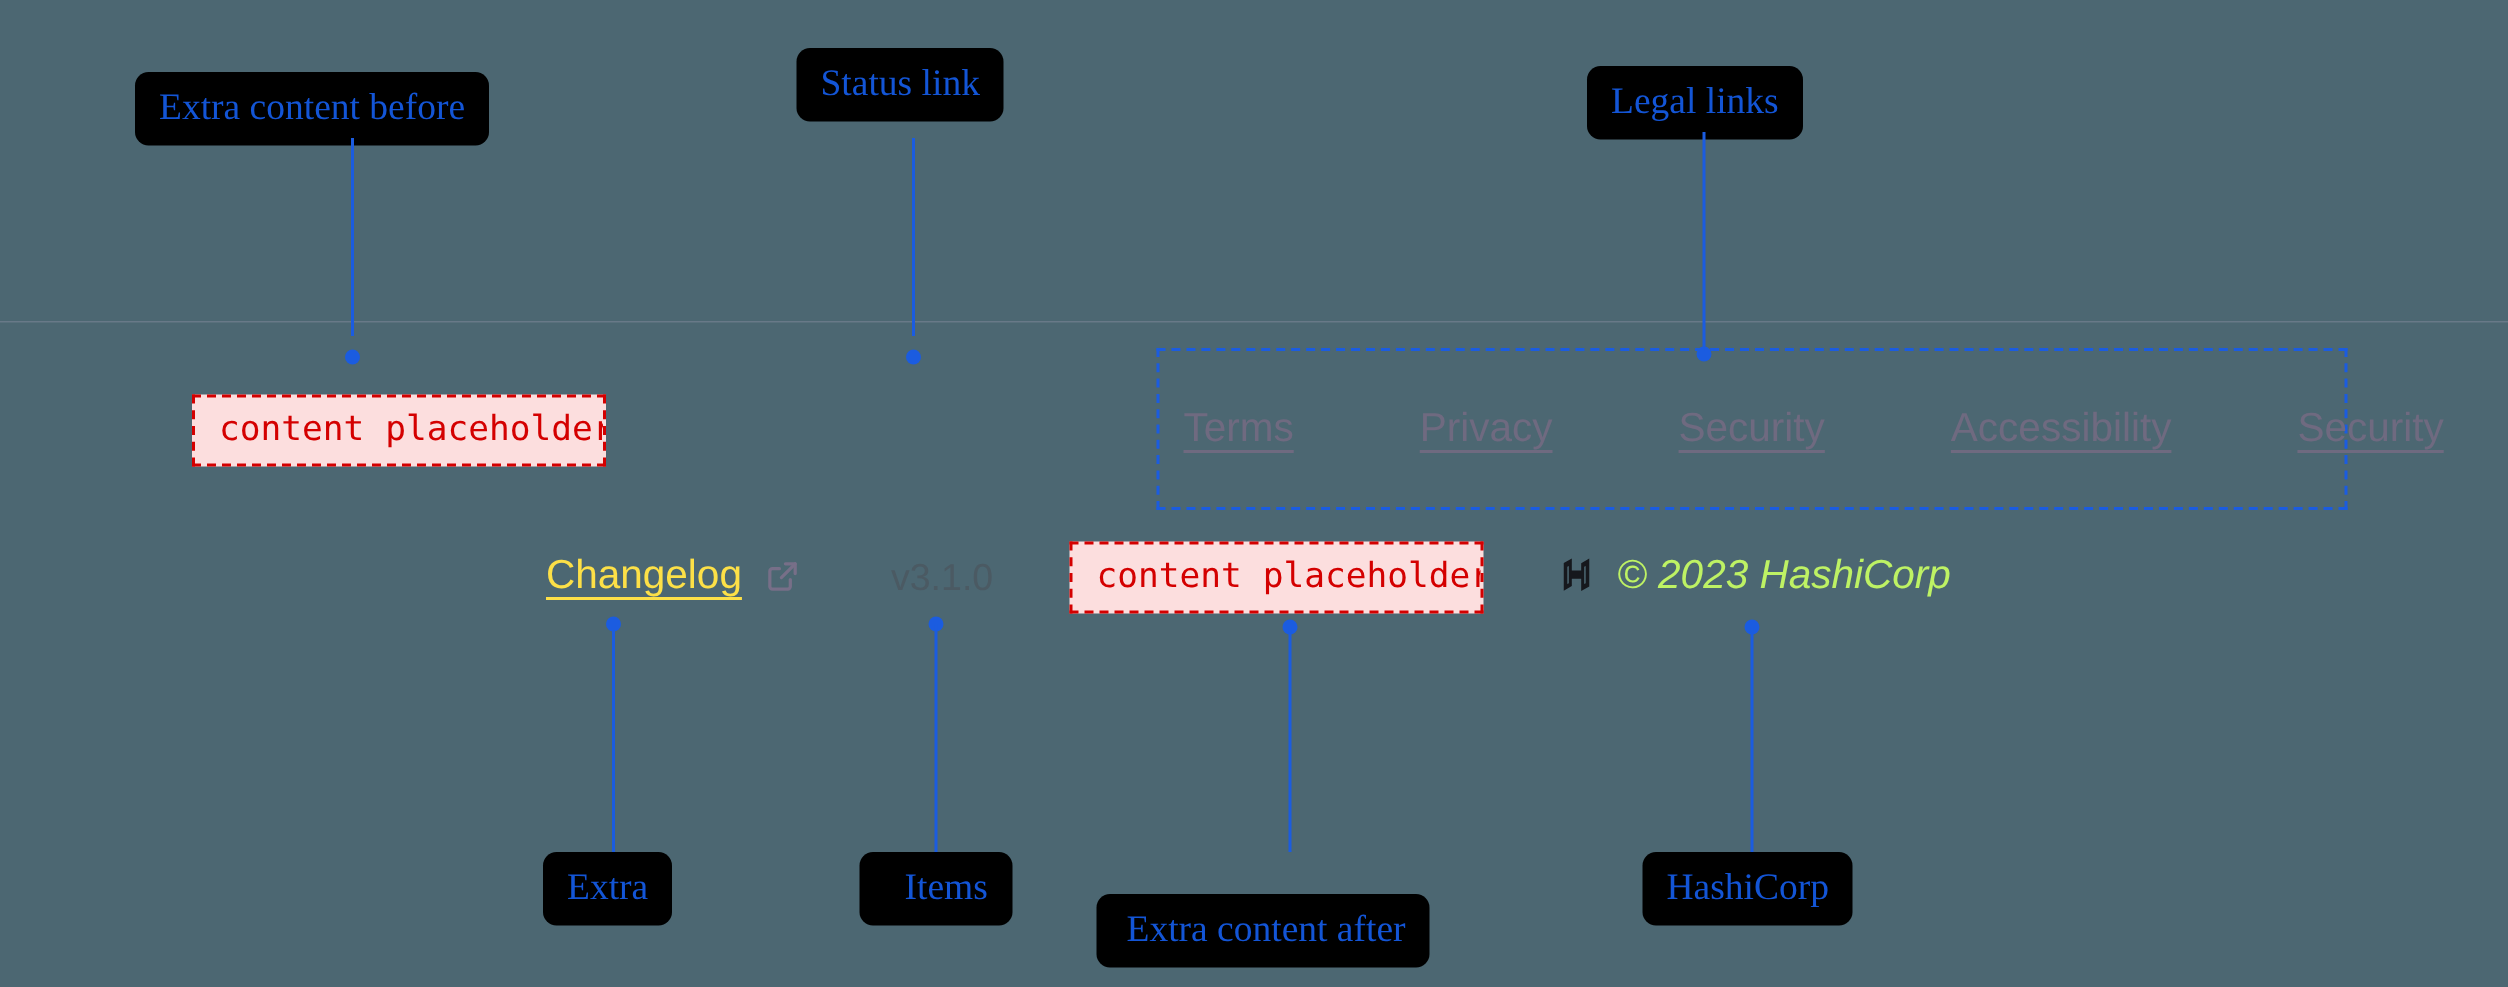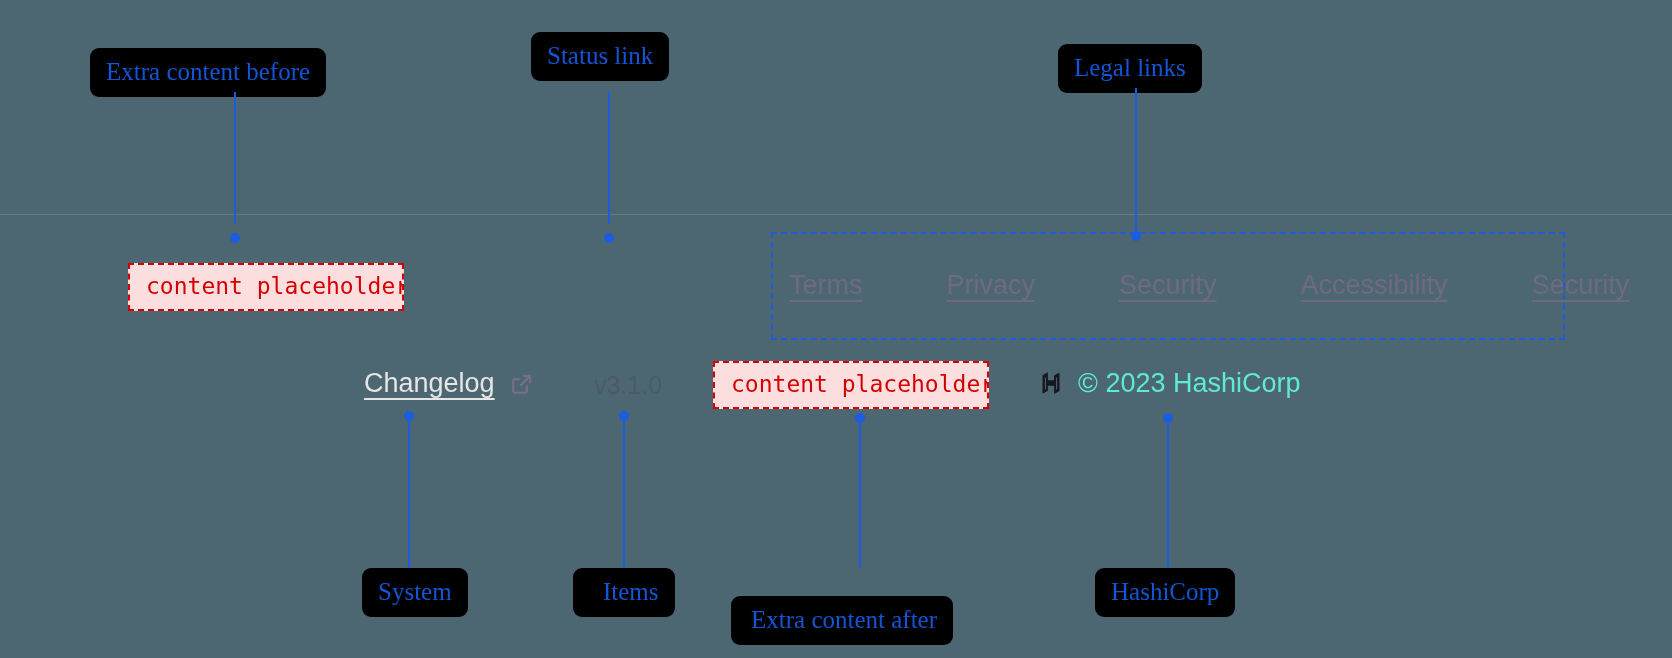--- a/index.html
+++ b/index.html
@@ -99,21 +99,21 @@
     white-space: nowrap;
   }
 
   .changelog {
     position: absolute;
     display: flex;
     align-items: center;
     gap: 14px;
   }
   .changelog-text {
-    color: #e5e5e5;
+    color: #fde047;
     font-size: 27px;
     text-decoration: underline;
     text-underline-offset: 6px;
     text-decoration-thickness: 2px;
   }
   .ext-icon { width: 26px; height: 26px; display: block; }
 
   .version {
     position: absolute;
     color: #4b5a63;
@@ -121,23 +121,24 @@
     white-space: nowrap;
   }
 
   .copyright {
     position: absolute;
     display: flex;
     align-items: center;
     gap: 12px;
   }
   .copyright-text {
-    color: #5eead4;
-    font-size: 27px;
-    white-space: nowrap;
+    color: #bef264;
+    font-size: 27px;
+    white-space: nowrap;
+    font-style: italic;
   }
   .hashi-logo { width: 30px; height: 30px; display: block; }
 </style>
 </head>
 <body>
 
 <div id="stage">
 
   <div class="footer-divider"></div>
 
@@ -185,21 +186,21 @@
     <span>
       <svg class="hashi-logo" viewBox="0 0 24 24" fill="#16181d">
         <path d="M5.2 5.0 L9.5 2.6 L9.5 9.0 L14.5 9.0 L14.5 5.2 L18.8 2.7 L18.8 17.6 L14.5 20.0 L14.5 13.4 L9.5 13.4 L9.5 17.3 L5.2 19.8 Z M7.1 7.0 L7.1 16.3 L7.9 15.9 L7.9 6.6 Z M16.1 7.0 L16.1 16.3 L16.9 15.9 L16.9 6.6 Z"></path>
       </svg>
     </span>
     <span class="copyright-text">© 2023 HashiCorp</span>
   </div>
 
   <div class="leader-dot" style="left:404px; top:411px;"></div>
   <div class="leader" style="left:408px; top:416px; height:152px;"></div>
-  <div class="callout" style="left:362px; top:568px;">System</div>
+  <div class="callout" style="left:362px; top:568px;">Extra</div>
 
   <div class="leader-dot" style="left:619px; top:411px;"></div>
   <div class="leader" style="left:623px; top:416px; height:152px;"></div>
   <div class="callout" style="left:573px; top:568px;padding-left:30px;">Items</div>
 
   <div class="leader-dot" style="left:855px; top:413px;"></div>
   <div class="leader" style="left:859px; top:418px; height:150px;"></div>
   <div class="callout" style="left:731px; top:596px;padding-left:20px;">Extra content after</div>
 
   <div class="leader-dot" style="left:1163px; top:413px;"></div>

